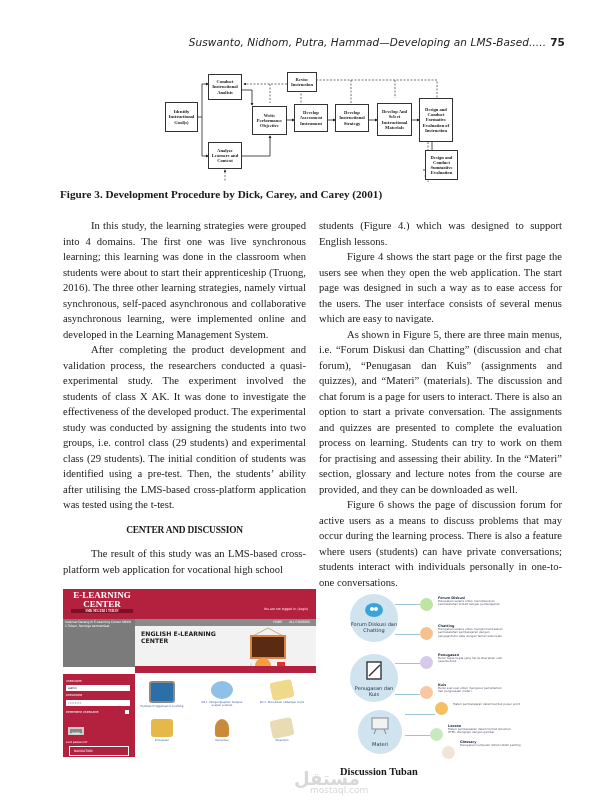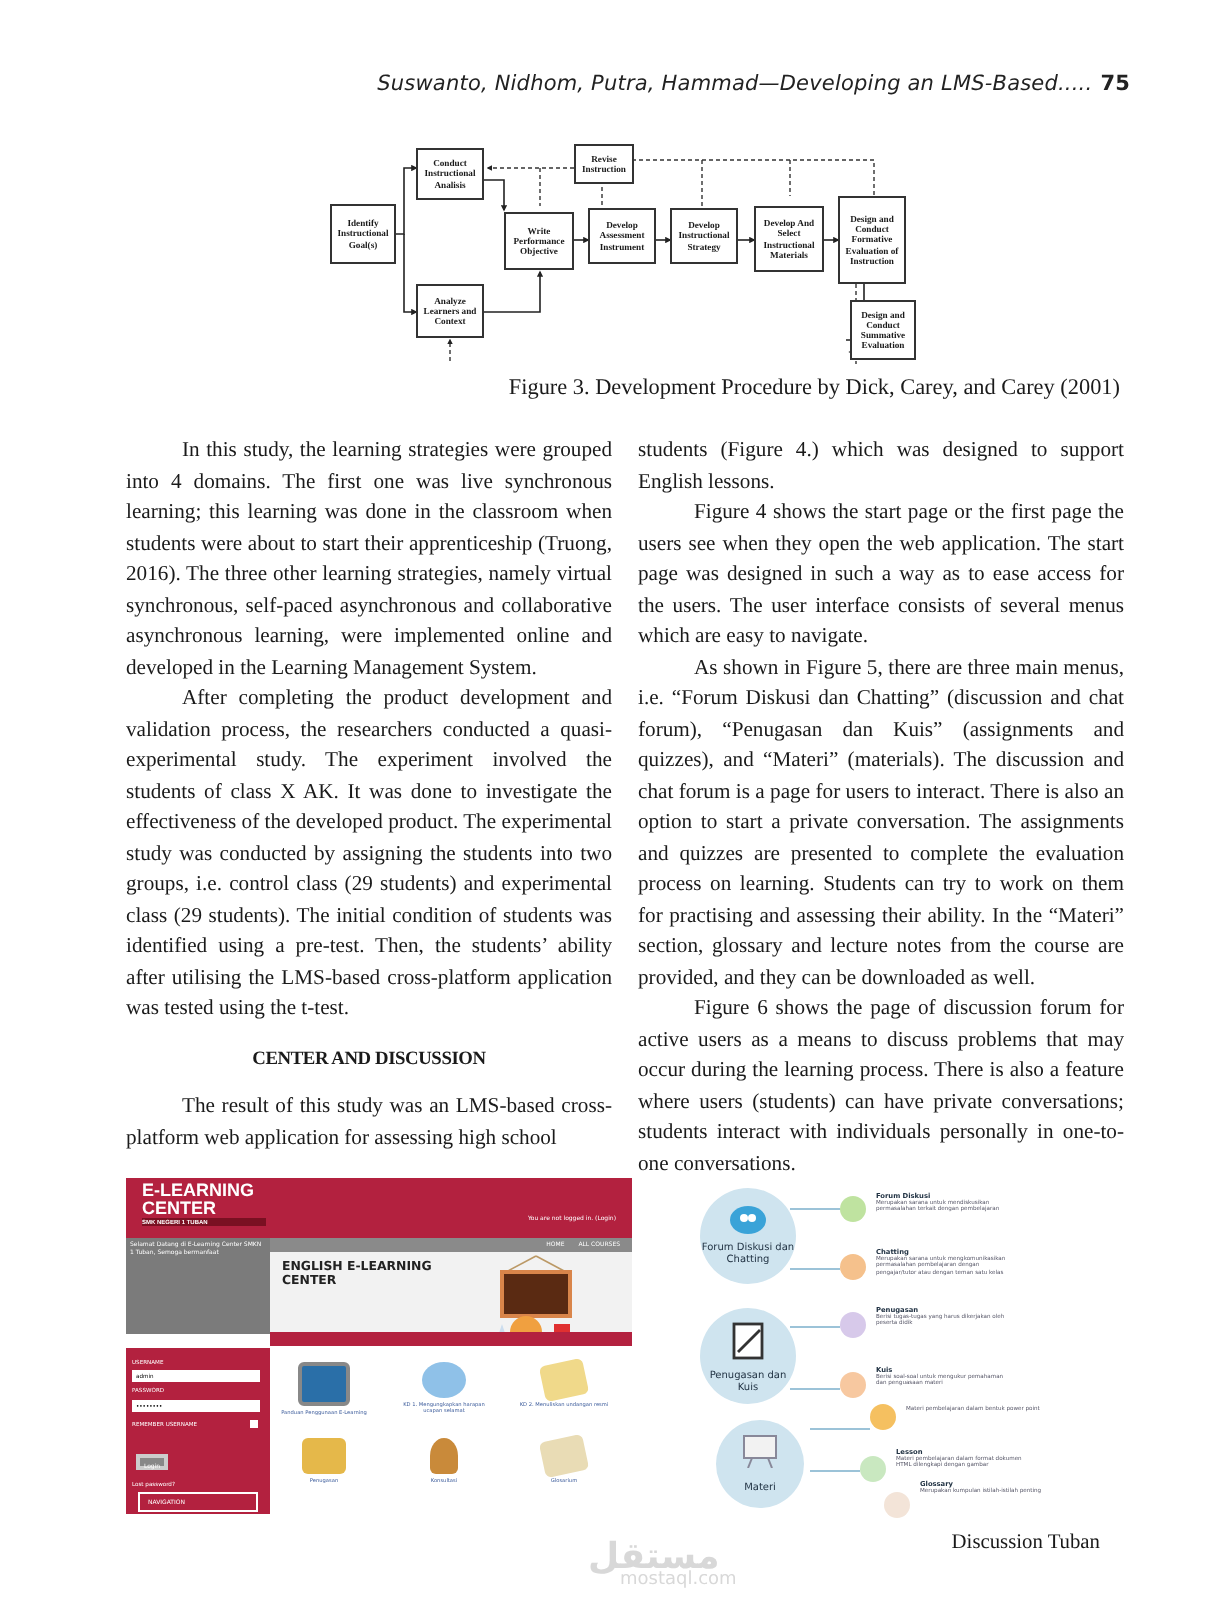--- a/index.html
+++ b/index.html
@@ -3,29 +3,29 @@
 <meta charset="utf-8">
 <style>
   html,body{margin:0;padding:0;background:#fff;}
   body{width:613px;height:811px;position:relative;overflow:hidden;font-family:"Liberation Serif","DejaVu Serif",serif;color:#1a1a1a;}
   .running-head{position:absolute;top:36px;right:48px;font-family:"DejaVu Sans","Liberation Sans",sans-serif;font-style:italic;font-size:10.5px;letter-spacing:0.1px;color:#222;}
   .running-head b{font-style:normal;font-weight:bold;margin-left:4px;}
   
   .diagram{position:absolute;left:165px;top:70px;width:300px;height:112px;}
   .box{position:absolute;border:1px solid #333;background:#fff;font-size:4.6px;line-height:5.2px;text-align:center;display:flex;align-items:center;justify-content:center;font-weight:bold;padding:1px;box-sizing:border-box;}
   .diagram svg{position:absolute;left:0;top:0;}
-  .fig-caption{position:absolute;font-weight:normal;font-size:11.2px;text-align:right;}
+  .fig-caption{position:absolute;font-weight:bold;font-size:11.2px;text-align:left;}
   .col{position:absolute;font-size:10.6px;line-height:15.5px;text-align:justify;}
   .col p{margin:0;}
   .indent{text-indent:28px;}
   .section-head{font-weight:bold;font-size:9.4px;text-align:center;letter-spacing:-0.2px;}
   
   .fig4{position:absolute;left:63px;top:589px;width:253px;height:168px;background:#f2f2f2;overflow:hidden;}
   .f4-header{position:absolute;left:0;top:0;width:253px;height:30px;background:#b3213f;}
-  .f4-logo{position:absolute;left:8px;top:2px;font-family:Liberation Sans, sans-serif;font-weight:bold;color:#fff;font-size:9px;line-height:9px;text-align:left;width:62px;}
+  .f4-logo{position:absolute;left:8px;top:2px;font-family:Liberation Serif, serif;font-weight:bold;color:#fff;font-size:9px;line-height:9px;text-align:center;width:62px;}
   .f4-logo small{display:block;font-size:3px;line-height:4px;background:#7a1022;color:#fff;}
   .f4-login-link{position:absolute;right:8px;top:18px;font-size:3px;color:#fff;font-family:"DejaVu Sans",sans-serif;}
   .f4-navbar{position:absolute;left:72px;top:30px;width:181px;height:7px;background:#8a8a8a;}
   .f4-navlinks{position:absolute;right:6px;top:1px;font-size:3px;color:#fff;font-family:"DejaVu Sans",sans-serif;}
   .f4-navlinks span{margin-left:6px;}
   .f4-sidebar{position:absolute;left:0;top:30px;width:72px;height:138px;background:#b3213f;}
   .f4-sidegray{position:absolute;left:0;top:0;width:72px;height:48px;background:#7b7b7b;}
   .f4-welcome-small{position:absolute;left:2px;top:2px;width:66px;font-size:3px;line-height:3.6px;color:#fff;font-family:"DejaVu Sans",sans-serif;}
   .f4-whitebar{position:absolute;left:0;top:48px;width:72px;height:7px;background:#fff;}
   .f4-lbl{position:absolute;left:3px;font-size:2.8px;color:#fff;font-family:"DejaVu Sans",sans-serif;}
@@ -102,21 +102,21 @@
 </div>
 
 <div class="fig-caption" style="left:60px;top:188px;width:500px;">Figure 3. Development Procedure by Dick, Carey, and Carey (2001)</div>
 
 <div class="col" style="left:63px;top:218px;width:243px;">
   <p class="indent">In this study, the learning strategies were grouped into 4 domains. The first one was live synchronous learning; this learning was done in the classroom when students were about to start their apprenticeship (Truong, 2016). The three other learning strategies, namely virtual synchronous, self-paced asynchronous and collaborative asynchronous learning, were implemented online and developed in the Learning Management System.</p>
   <p class="indent">After completing the product development and validation process, the researchers conducted a quasi-experimental study. The experiment involved the students of class X AK. It was done to investigate the effectiveness of the developed product. The experimental study was conducted by assigning the students into two groups, i.e. control class (29 students) and experimental class (29 students). The initial condition of students was identified using a pre-test. Then, the students’ ability after utilising the LMS-based cross-platform application was tested using the t-test.</p>
 </div>
 <div class="col section-head" style="left:63px;top:523px;width:243px;">CENTER AND DISCUSSION</div>
 <div class="col" style="left:63px;top:546px;width:243px;">
-  <p class="indent">The result of this study was an LMS-based cross-platform web application for assessing high school</p>
+  <p class="indent">The result of this study was an LMS-based cross-platform web application for vocational high school</p>
 </div>
 
 <div class="col" style="left:319px;top:218px;width:243px;">
   <p>students (Figure 4.) which was designed to support English lessons.</p>
   <p class="indent">Figure 4 shows the start page or the first page the users see when they open the web application. The start page was designed in such a way as to ease access for the users. The user interface consists of several menus which are easy to navigate.</p>
   <p class="indent">As shown in Figure 5, there are three main menus, i.e. “Forum Diskusi dan Chatting” (discussion and chat forum), “Penugasan dan Kuis” (assignments and quizzes), and “Materi” (materials). The discussion and chat forum is a page for users to interact. There is also an option to start a private conversation. The assignments and quizzes are presented to complete the evaluation process on learning. Students can try to work on them for practising and assessing their ability. In the “Materi” section, glossary and lecture notes from the course are provided, and they can be downloaded as well.</p>
   <p class="indent">Figure 6 shows the page of discussion forum for active users as a means to discuss problems that may occur during the learning process. There is also a feature where users (students) can have private conversations; students interact with individuals personally in one-to-one conversations.</p>
 </div>
 
 <div class="fig4">

